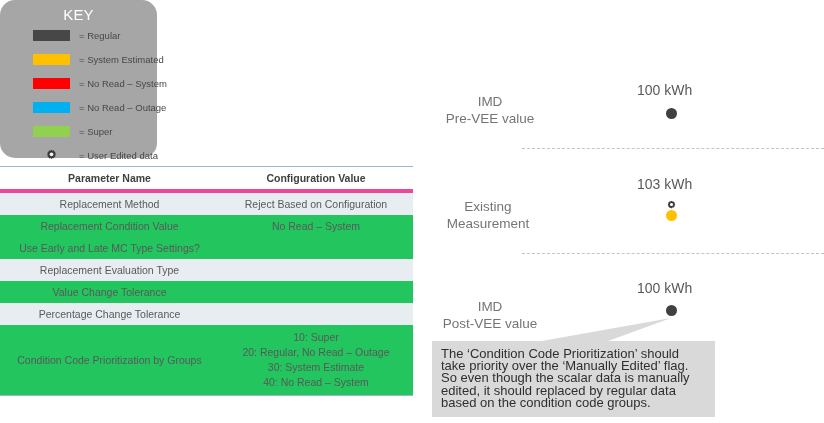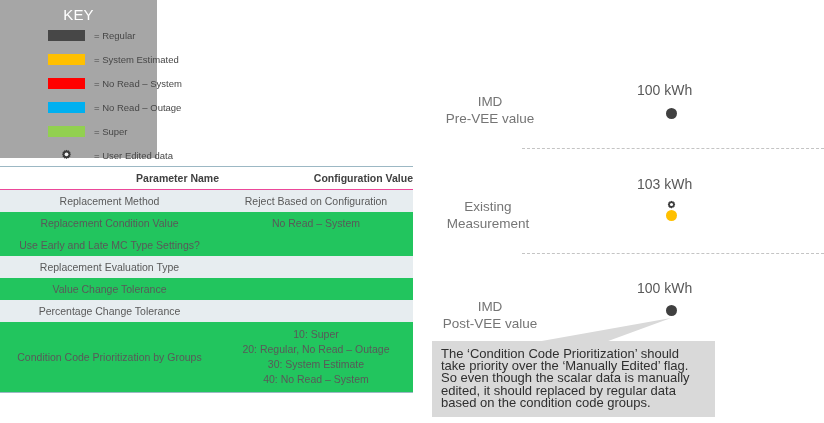--- a/index.html
+++ b/index.html
@@ -17,35 +17,36 @@
   }
 
   
   #key-panel {
     position: absolute;
     left: 0;
     top: 0;
     width: 157px;
     height: 158px;
     background: #a6a6a6;
+    border-radius: 15px;
   }
   #key-title {
     text-align: center;
     color: #ffffff;
     font-size: 15px;
     line-height: 15px;
     padding-top: 7px;
     letter-spacing: .2px;
   }
   .key-row {
     display: flex;
     align-items: center;
     height: 22px;
     margin-top: 2px;
-    padding-left: 48px;
+    padding-left: 33px;
   }
   .key-swatch {
     width: 37px;
     height: 11px;
     flex: 0 0 auto;
   }
   .key-label {
     font-size: 9.5px;
     color: #474747;
     margin-left: 9px;
@@ -68,23 +69,23 @@
     width: 413px;
     border-collapse: collapse;
     border-top: 1.5px solid #9cb8c4;
     border-bottom: 1.5px solid #9cb8c4;
     table-layout: fixed;
   }
   #param-table th {
     font-size: 10.5px;
     font-weight: bold;
     color: #404040;
-    text-align: right;
+    text-align: center;
     padding: 5px 0 5px 0;
-    border-bottom: 1px solid #ec4899;
+    border-bottom: 4px solid #ec4899;
     background: #ffffff;
     margin-top: 32px;
   }
   #param-table td {
     font-size: 10.5px;
     color: #595959;
     text-align: center;
     padding: 5px 0;
     height: 12px;
   }

